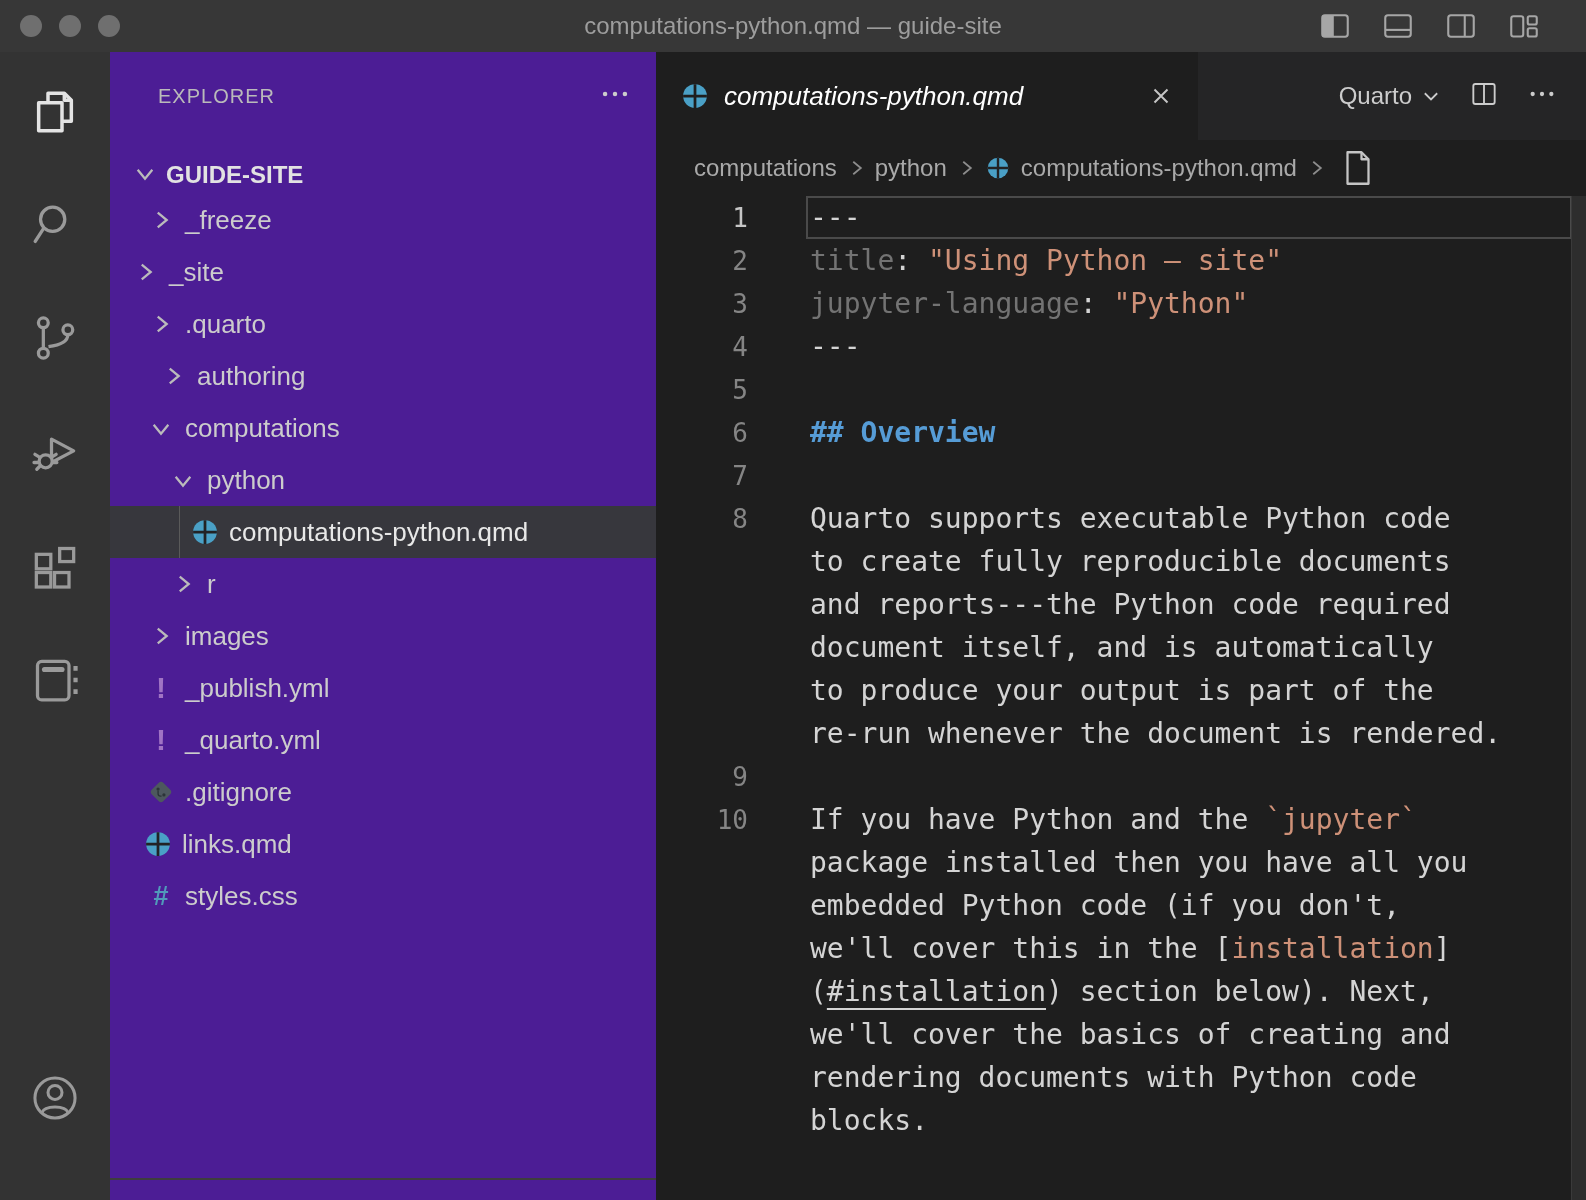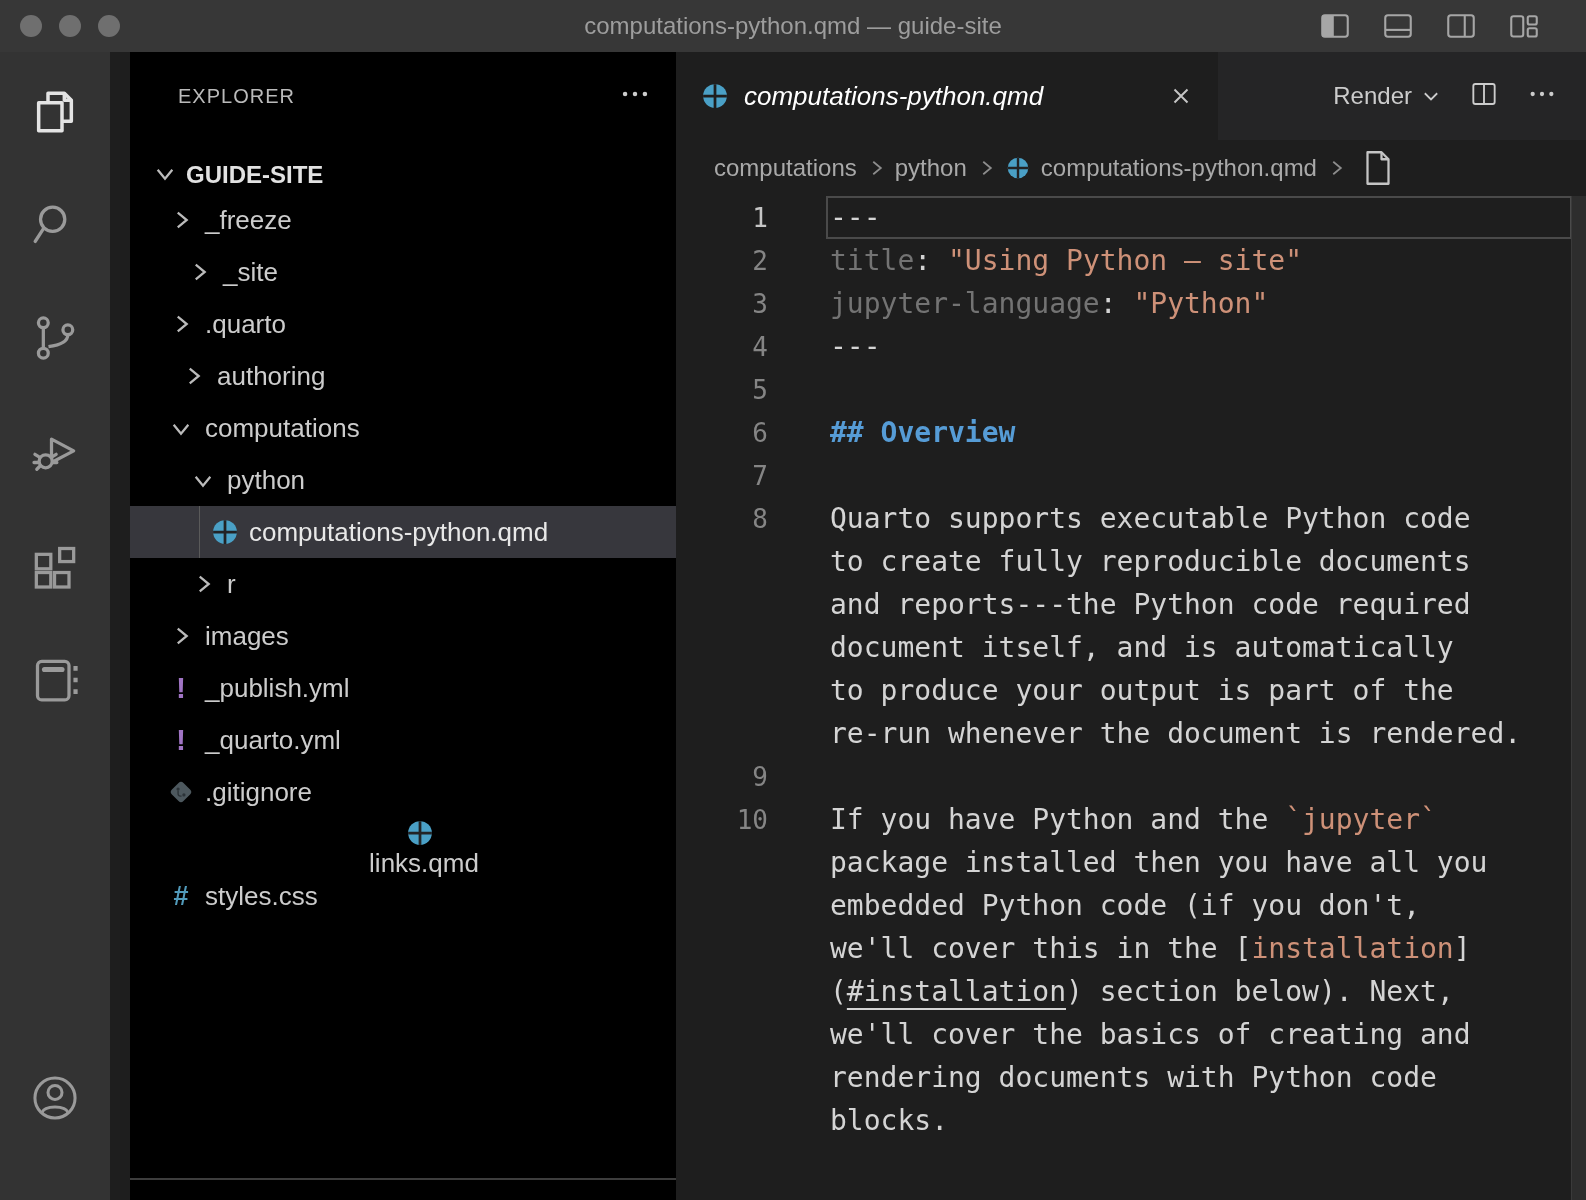--- a/index.html
+++ b/index.html
@@ -14,21 +14,21 @@
   .layout-actions{margin-left:auto;display:flex;gap:27px;padding-right:44px;z-index:2;}
   .layout-actions svg{display:block;}
   
   .main{position:absolute;top:52px;left:0;right:0;bottom:0;display:flex;}
   
   .activitybar{position:relative;width:110px;background:#333333;flex:none;}
   .abicon{position:absolute;left:27px;width:56px;height:56px;color:#9a9a9a;}
   .abicon.active{color:#e4e4e4;}
   .abicon svg{display:block;width:56px;height:56px;}
   
-  .sidebar{position:relative;width:546px;background:#000000;flex:none;overflow:hidden;margin-left:20px;}
+  .sidebar{position:relative;width:546px;background:#4c1d95;flex:none;overflow:hidden;}
   .sb-header{position:absolute;top:24px;left:48px;right:24px;height:40px;display:flex;align-items:center;}
   .sb-header .t{color:#bababa;font-size:20px;letter-spacing:1px;}
   .sb-header .dots{margin-left:auto;color:#cccccc;}
   .section{position:absolute;top:100px;left:0;right:0;height:46px;display:flex;align-items:center;color:#e2e2e2;}
   .section .twist{margin-left:22px;width:30px;height:30px;color:#cccccc;}
   .section .t{font-weight:bold;font-size:24px;margin-left:4px;}
   .tree{position:absolute;top:142px;left:0;right:0;}
   .trow{position:relative;height:52px;display:flex;align-items:center;color:#cccccc;font-size:26px;box-sizing:border-box;}
   .trow.sel{background:#37373d;color:#e8e8e8;}
   .trow .slot{width:30px;height:30px;flex:none;display:flex;align-items:center;justify-content:center;}
@@ -195,21 +195,21 @@
       </div>
       <div class="tree">
           <div class="trow" style="padding-left: 36px;">
             <span class="slot">
               <svg class="twistsvg" viewBox="0 0 16 16" fill="none" stroke="currentColor" stroke-width="1.4">
                 <path d="M6 3.5L11.5 8L6 12.5"></path>
               </svg>
             </span>
             <span class="lbl">_freeze</span>
           </div>
-          <div class="trow" style="padding-left: 54px;">
+          <div class="trow" style="padding-left: 20px;">
             <span class="slot">
               <svg class="twistsvg" viewBox="0 0 16 16" fill="none" stroke="currentColor" stroke-width="1.4">
                 <path d="M6 3.5L11.5 8L6 12.5"></path>
               </svg>
             </span>
             <span class="lbl">_site</span>
           </div>
           <div class="trow" style="padding-left: 36px;">
             <span class="slot">
               <svg class="twistsvg" viewBox="0 0 16 16" fill="none" stroke="currentColor" stroke-width="1.4">
@@ -284,21 +284,21 @@
             <span class="slot">
               <svg width="28" height="28" viewBox="0 0 24 24">
                 <rect x="5" y="5" width="14" height="14" rx="3" transform="rotate(45 12 12)" fill="#4d585e"></rect>
                 <circle cx="9.5" cy="9.5" r="1.4" fill="#2c3338"></circle>
                 <circle cx="14.5" cy="14.5" r="1.4" fill="#2c3338"></circle>
                 <path d="M9.5 11v2.5a2 2 0 0 0 2 2h1" stroke="#2c3338" stroke-width="1.2" fill="none"></path>
               </svg>
             </span>
             <span class="lbl">.gitignore</span>
           </div>
-          <div class="trow" style="padding-left: 33px; flex-direction: column;">
+          <div class="trow" style="padding-left: 33px;">
             <span class="slot">
               <svg width="30" height="30" viewBox="0 0 24 24">
                 <circle cx="12" cy="12" r="9.5" fill="#4AA0C6"></circle>
                 <path d="M12 2.5v19M2.5 12h19" stroke="#222325" stroke-width="2.2"></path>
               </svg>
             </span>
             <span class="lbl">links.qmd</span>
           </div>
           <div class="trow" style="padding-left: 36px;">
             <span class="slot">
@@ -326,21 +326,21 @@
           </span>
           <span class="tlabel">computations-python.qmd</span>
           <span class="tclose">
             <svg width="26" height="26" viewBox="0 0 16 16" fill="none" stroke="currentColor" stroke-width="1.2">
               <path d="M4 4l8 8M12 4l-8 8"></path>
             </svg>
           </span>
         </div>
         <div class="tabactions">
           <span class="renderbtn">
-            <span>Render</span>
+            <span>Quarto</span>
             <svg width="22" height="22" viewBox="0 0 16 16" fill="none" stroke="currentColor" stroke-width="1.3">
               <path d="M3.5 6L8 10.5L12.5 6"></path>
             </svg>
           </span>
           <span>
             <svg width="32" height="32" viewBox="0 0 24 24" fill="none" stroke="currentColor" stroke-width="1.4">
               <rect x="4" y="4.5" width="16" height="15" rx="1.5"></rect>
                 <path d="M12 4.5v15"></path>
             </svg>
           </span>

